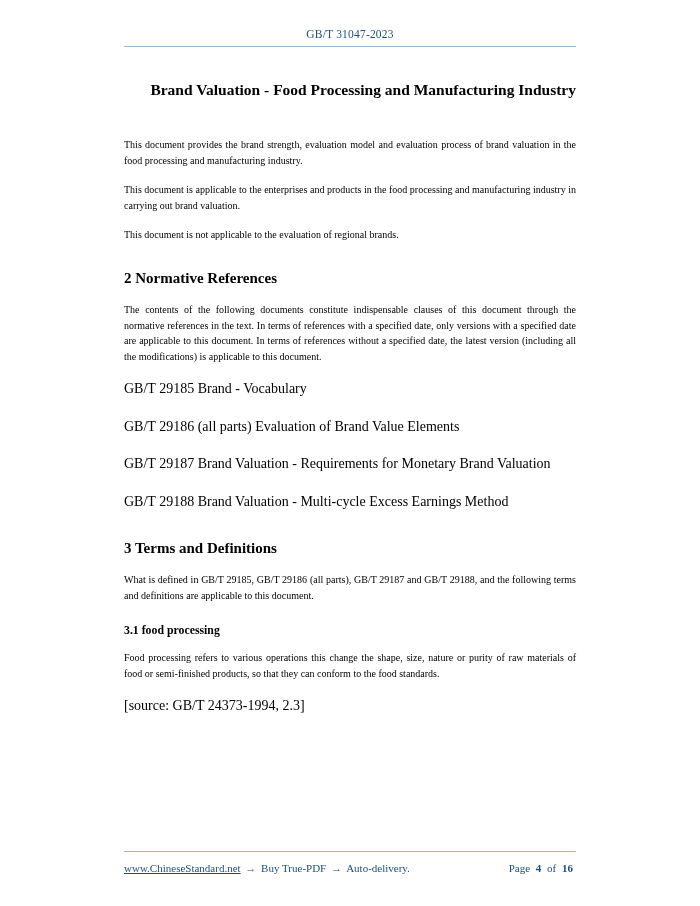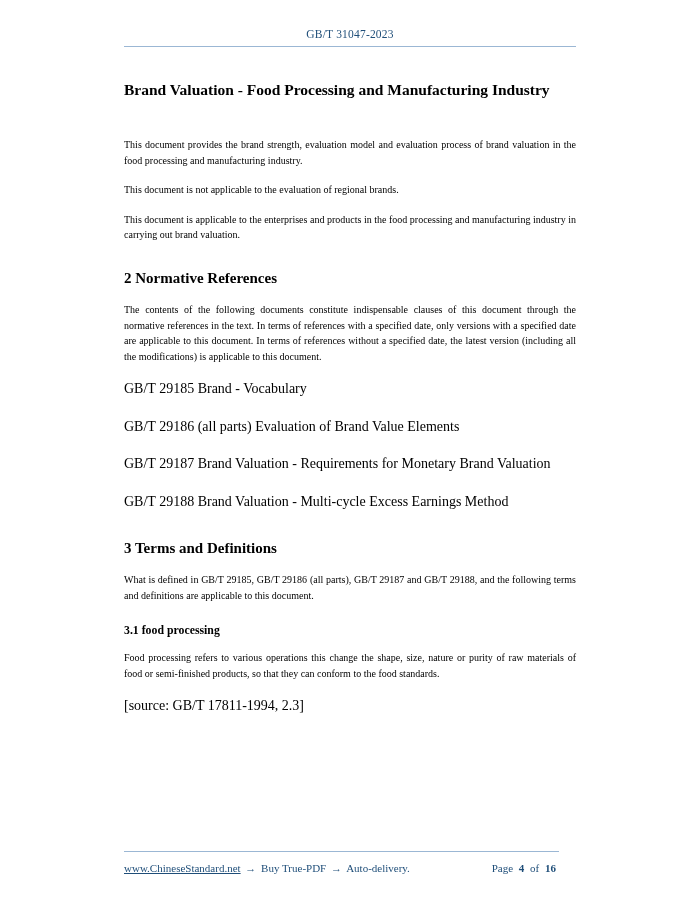--- a/index.html
+++ b/index.html
@@ -26,21 +26,21 @@
     font-size: 11.5px;
     color: #1f4e79;
     letter-spacing: 0.2px;
     padding-bottom: 6px;
   }
   .header-rule {
     border-bottom: 1px solid #9bb7d4;
     margin-bottom: 26px;
   }
   .doc-title {
-    text-align: left;
+    text-align: right;
     font-weight: bold;
     font-size: 15.5px;
     line-height: 2.2;
     margin: 0 0 30px 0;
   }
   h2.section {
     font-size: 15px;
     font-weight: bold;
     margin: 26px 0 14px 0;
     line-height: 1.3;
@@ -58,21 +58,21 @@
   }
   p.ref-line {
     font-size: 14px;
     line-height: 1.55;
     margin: 0 0 16px 0;
     text-align: left;
   }
   .footer {
     position: absolute;
     left: 124px;
-    right: 141px;
+    right: 124px;
     bottom: 32px;
   }
   .footer-rule {
     border-top: 1px solid #9bb7d4;
     margin-bottom: 10px;
   }
   .footer-row {
     display: flex;
     justify-content: space-between;
     align-items: baseline;
@@ -102,36 +102,36 @@
 <body>
 
 <div class="page">
 
   <div class="header-std">GB/T 31047-2023</div>
   <div class="header-rule"></div>
 
   <h1 class="doc-title">Brand Valuation - Food Processing and Manufacturing Industry</h1>
 
   <p class="body-text">This document provides the brand strength, evaluation model and evaluation process of brand valuation in the food processing and manufacturing industry.</p>
+  <p class="body-text">This document is applicable to the enterprises and products in the food processing and manufacturing industry in carrying out brand valuation.</p>
   <p class="body-text">This document is not applicable to the evaluation of regional brands.</p>
-  <p class="body-text">This document is applicable to the enterprises and products in the food processing and manufacturing industry in carrying out brand valuation.</p>
 
   <h2 class="section">2 Normative References</h2>
   <p class="body-text">The contents of the following documents constitute indispensable clauses of this document through the normative references in the text. In terms of references with a specified date, only versions with a specified date are applicable to this document. In terms of references without a specified date, the latest version (including all the modifications) is applicable to this document.</p>
   <p class="ref-line">GB/T 29185 Brand - Vocabulary</p>
   <p class="ref-line">GB/T 29186 (all parts) Evaluation of Brand Value Elements</p>
   <p class="ref-line">GB/T 29187 Brand Valuation - Requirements for Monetary Brand Valuation</p>
   <p class="ref-line">GB/T 29188 Brand Valuation - Multi-cycle Excess Earnings Method</p>
 
   <h2 class="section">3 Terms and Definitions</h2>
   <p class="body-text">What is defined in GB/T 29185, GB/T 29186 (all parts), GB/T 29187 and GB/T 29188, and the following terms and definitions are applicable to this document.</p>
 
   <h3 class="subsection">3.1 food processing</h3>
   <p class="body-text">Food processing refers to various operations this change the shape, size, nature or purity of raw materials of food or semi-finished products, so that they can conform to the food standards.</p>
-  <p class="ref-line">[source: GB/T 17811-1994, 2.3]</p>
+  <p class="ref-line">[source: GB/T 24373-1994, 2.3]</p>
 
 
   <div class="footer">
     <div class="footer-rule"></div>
     <div class="footer-row">
       <div class="footer-left">
         <span class="link">www.ChineseStandard.net</span>
         <span class="arrow">→</span>
         <span>Buy True-PDF</span>
         <span class="arrow">→</span>

